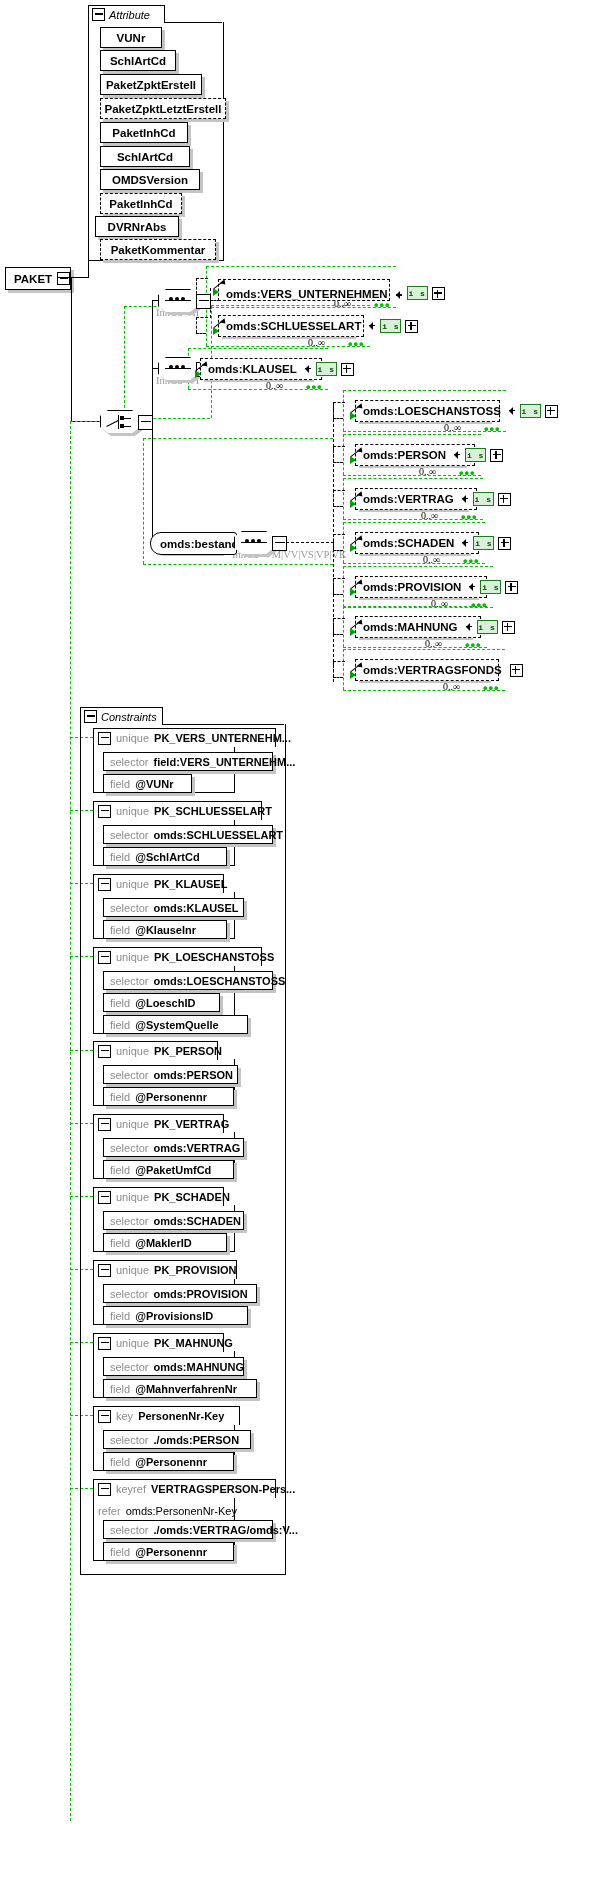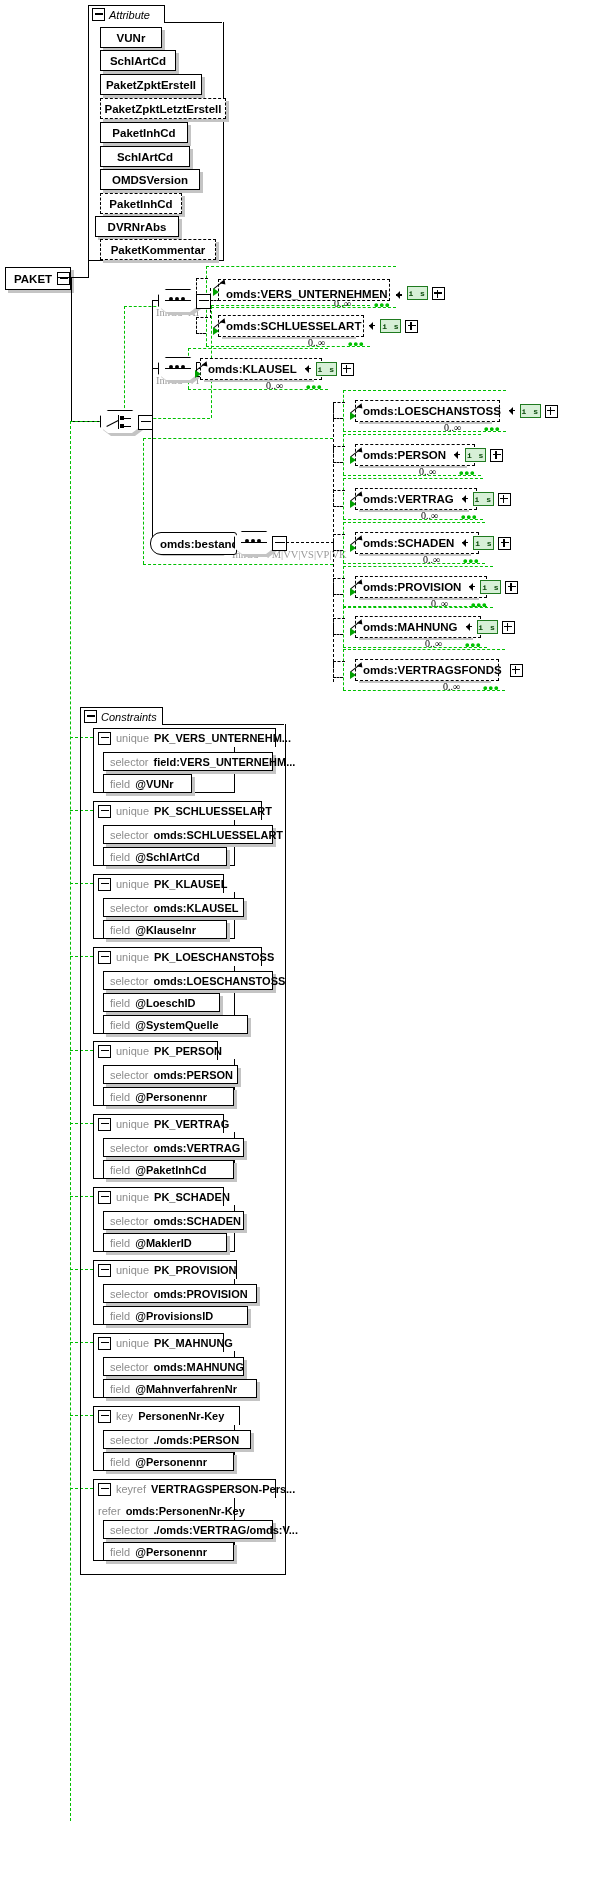--- a/index.html
+++ b/index.html
@@ -494,21 +494,21 @@
       <span class="ckw">unique</span>
       <span class="cnm">PK_VERTRAG</span>
     </div>
     <div class="cbody" style="left: 93px; top: 1132px; width: 140px; height: 46px;"></div>
     <div class="cfield" style="left: 103px; top: 1138px; width: 127.2px;">
       <span class="k">selector</span>
       <span class="v">omds:VERTRAG</span>
     </div>
     <div class="cfield" style="left: 103px; top: 1160px; width: 117px;">
       <span class="k">field</span>
-      <span class="v">@PaketInhCd</span>
+      <span class="v">@PaketUmfCd</span>
     </div>
     <div class="gdashh" style="left: 70px; top: 1123px; width: 23px;"></div>
     <div class="chead" style="left: 93px; top: 1187px; width: 118px;">
       <span class="tgl"></span>
       <span class="ckw">unique</span>
       <span class="cnm">PK_SCHADEN</span>
     </div>
     <div class="cbody" style="left: 93px; top: 1205px; width: 140px; height: 46px;"></div>
     <div class="cfield" style="left: 103px; top: 1211px; width: 127.2px;">
       <span class="k">selector</span>
@@ -565,21 +565,21 @@
     </div>
     <div class="gdashh" style="left: 70px; top: 1415px; width: 23px;"></div>
     <div class="chead" style="left: 93px; top: 1479px; width: 170px;">
       <span class="tgl"></span>
       <span class="ckw">keyref</span>
       <span class="cnm">VERTRAGSPERSON-Pers...</span>
     </div>
     <div class="cbody" style="left: 93px; top: 1497px; width: 140px; height: 63px;"></div>
     <div class="crefer" style="left: 98px; top: 1503px;">
       <span class="ckw">refer</span>
-      <span style="font-weight: bold; font-size: 11px;">omds:PersonenNr-Key</span>
+      <span style="font-weight: normal; font-size: 11px;">omds:PersonenNr-Key</span>
     </div>
     <div class="cfield" style="left: 103px; top: 1520px; width: 156px;">
       <span class="k">selector</span>
       <span class="v">./omds:VERTRAG/omds:V...</span>
     </div>
     <div class="cfield" style="left: 103px; top: 1542px; width: 117px;">
       <span class="k">field</span>
       <span class="v">@Personennr</span>
     </div>
     <div class="gdashh" style="left: 70px; top: 1488px; width: 23px;"></div>

